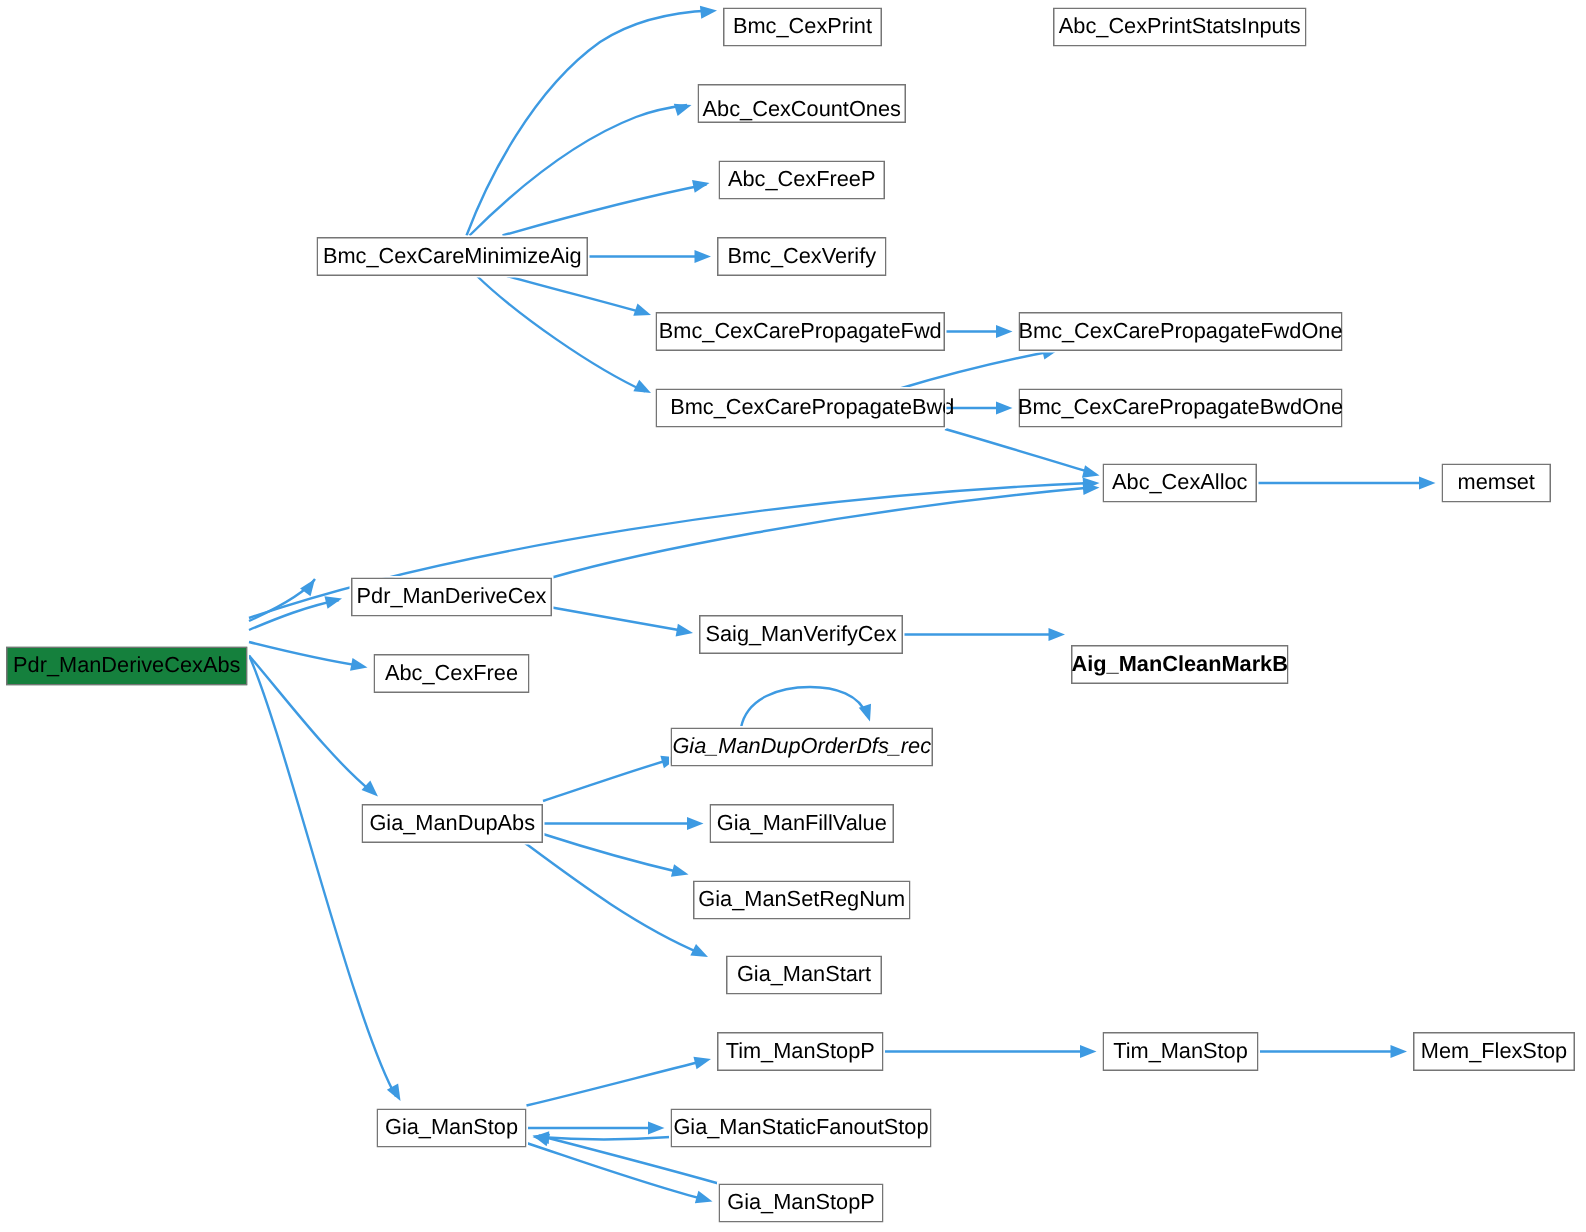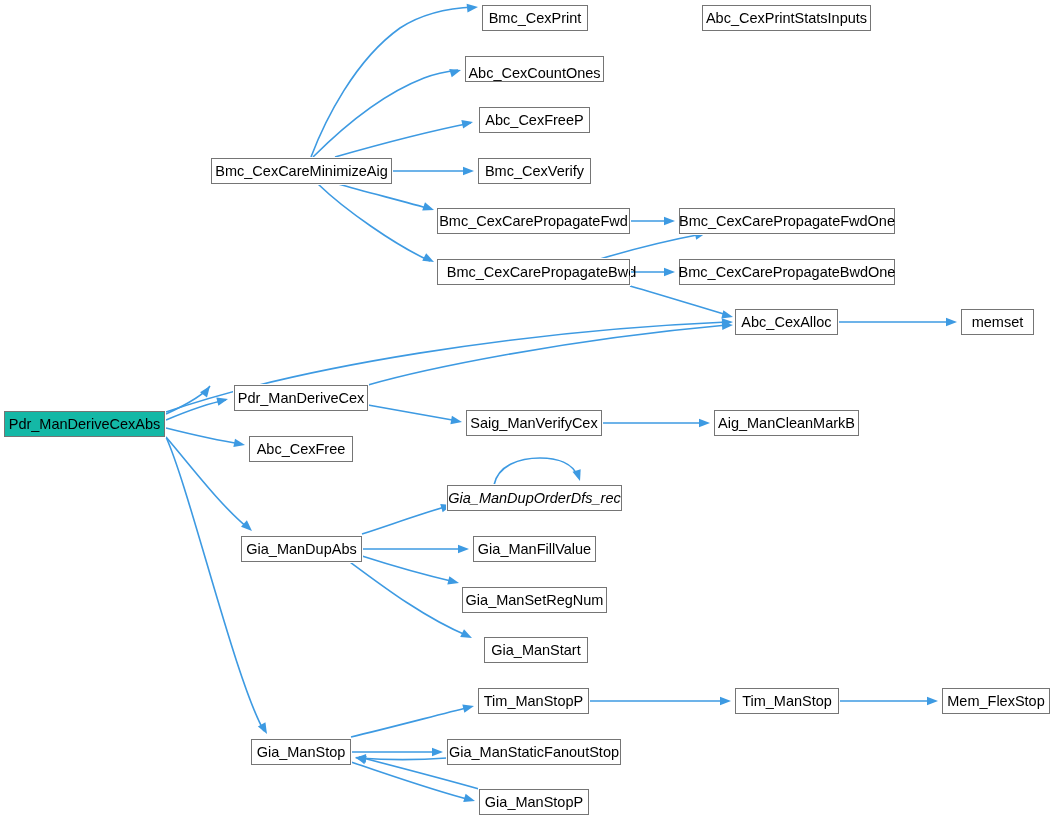--- a/index.html
+++ b/index.html
@@ -31,21 +31,22 @@
     display: flex;
     align-items: center;
     justify-content: center;
     font-size: 14.5px;
     color: #000000;
     white-space: nowrap;
     letter-spacing: 0px;
     z-index: 5;
   }
   .node.root {
-    background: #14b8a6;
+    background: #15803d;
+    margin-top: 20px;
   }
   .edge-path {
     fill: none;
     stroke: #3d9ae2;
     stroke-width: 1.6;
   }
   .edge-head {
     fill: #3d9ae2;
     stroke: none;
   }
@@ -159,21 +160,21 @@
       </div>
       <div class="node" style="left: 961px; top: 309px; width: 73px; height: 26px;">
         <span>memset</span>
       </div>
       <div class="node" style="left: 234px; top: 385px; width: 134px; height: 26px;">
         <span>Pdr_ManDeriveCex</span>
       </div>
       <div class="node" style="left: 466px; top: 410px; width: 136px; height: 26px;">
         <span>Saig_ManVerifyCex</span>
       </div>
-      <div class="node" style="left: 714px; top: 410px; width: 145px; height: 26px;">
+      <div class="node" style="left: 714px; top: 430px; width: 145px; height: 26px; font-weight: bold;">
         <span>Aig_ManCleanMarkB</span>
       </div>
       <div class="node" style="left: 249px; top: 436px; width: 104px; height: 26px;">
         <span>Abc_CexFree</span>
       </div>
       <div class="node" style="left: 447px; top: 485px; width: 175px; height: 26px; font-style: italic;">
         <span>Gia_ManDupOrderDfs_rec</span>
       </div>
       <div class="node" style="left: 241px; top: 536px; width: 121px; height: 26px;">
         <span>Gia_ManDupAbs</span>

